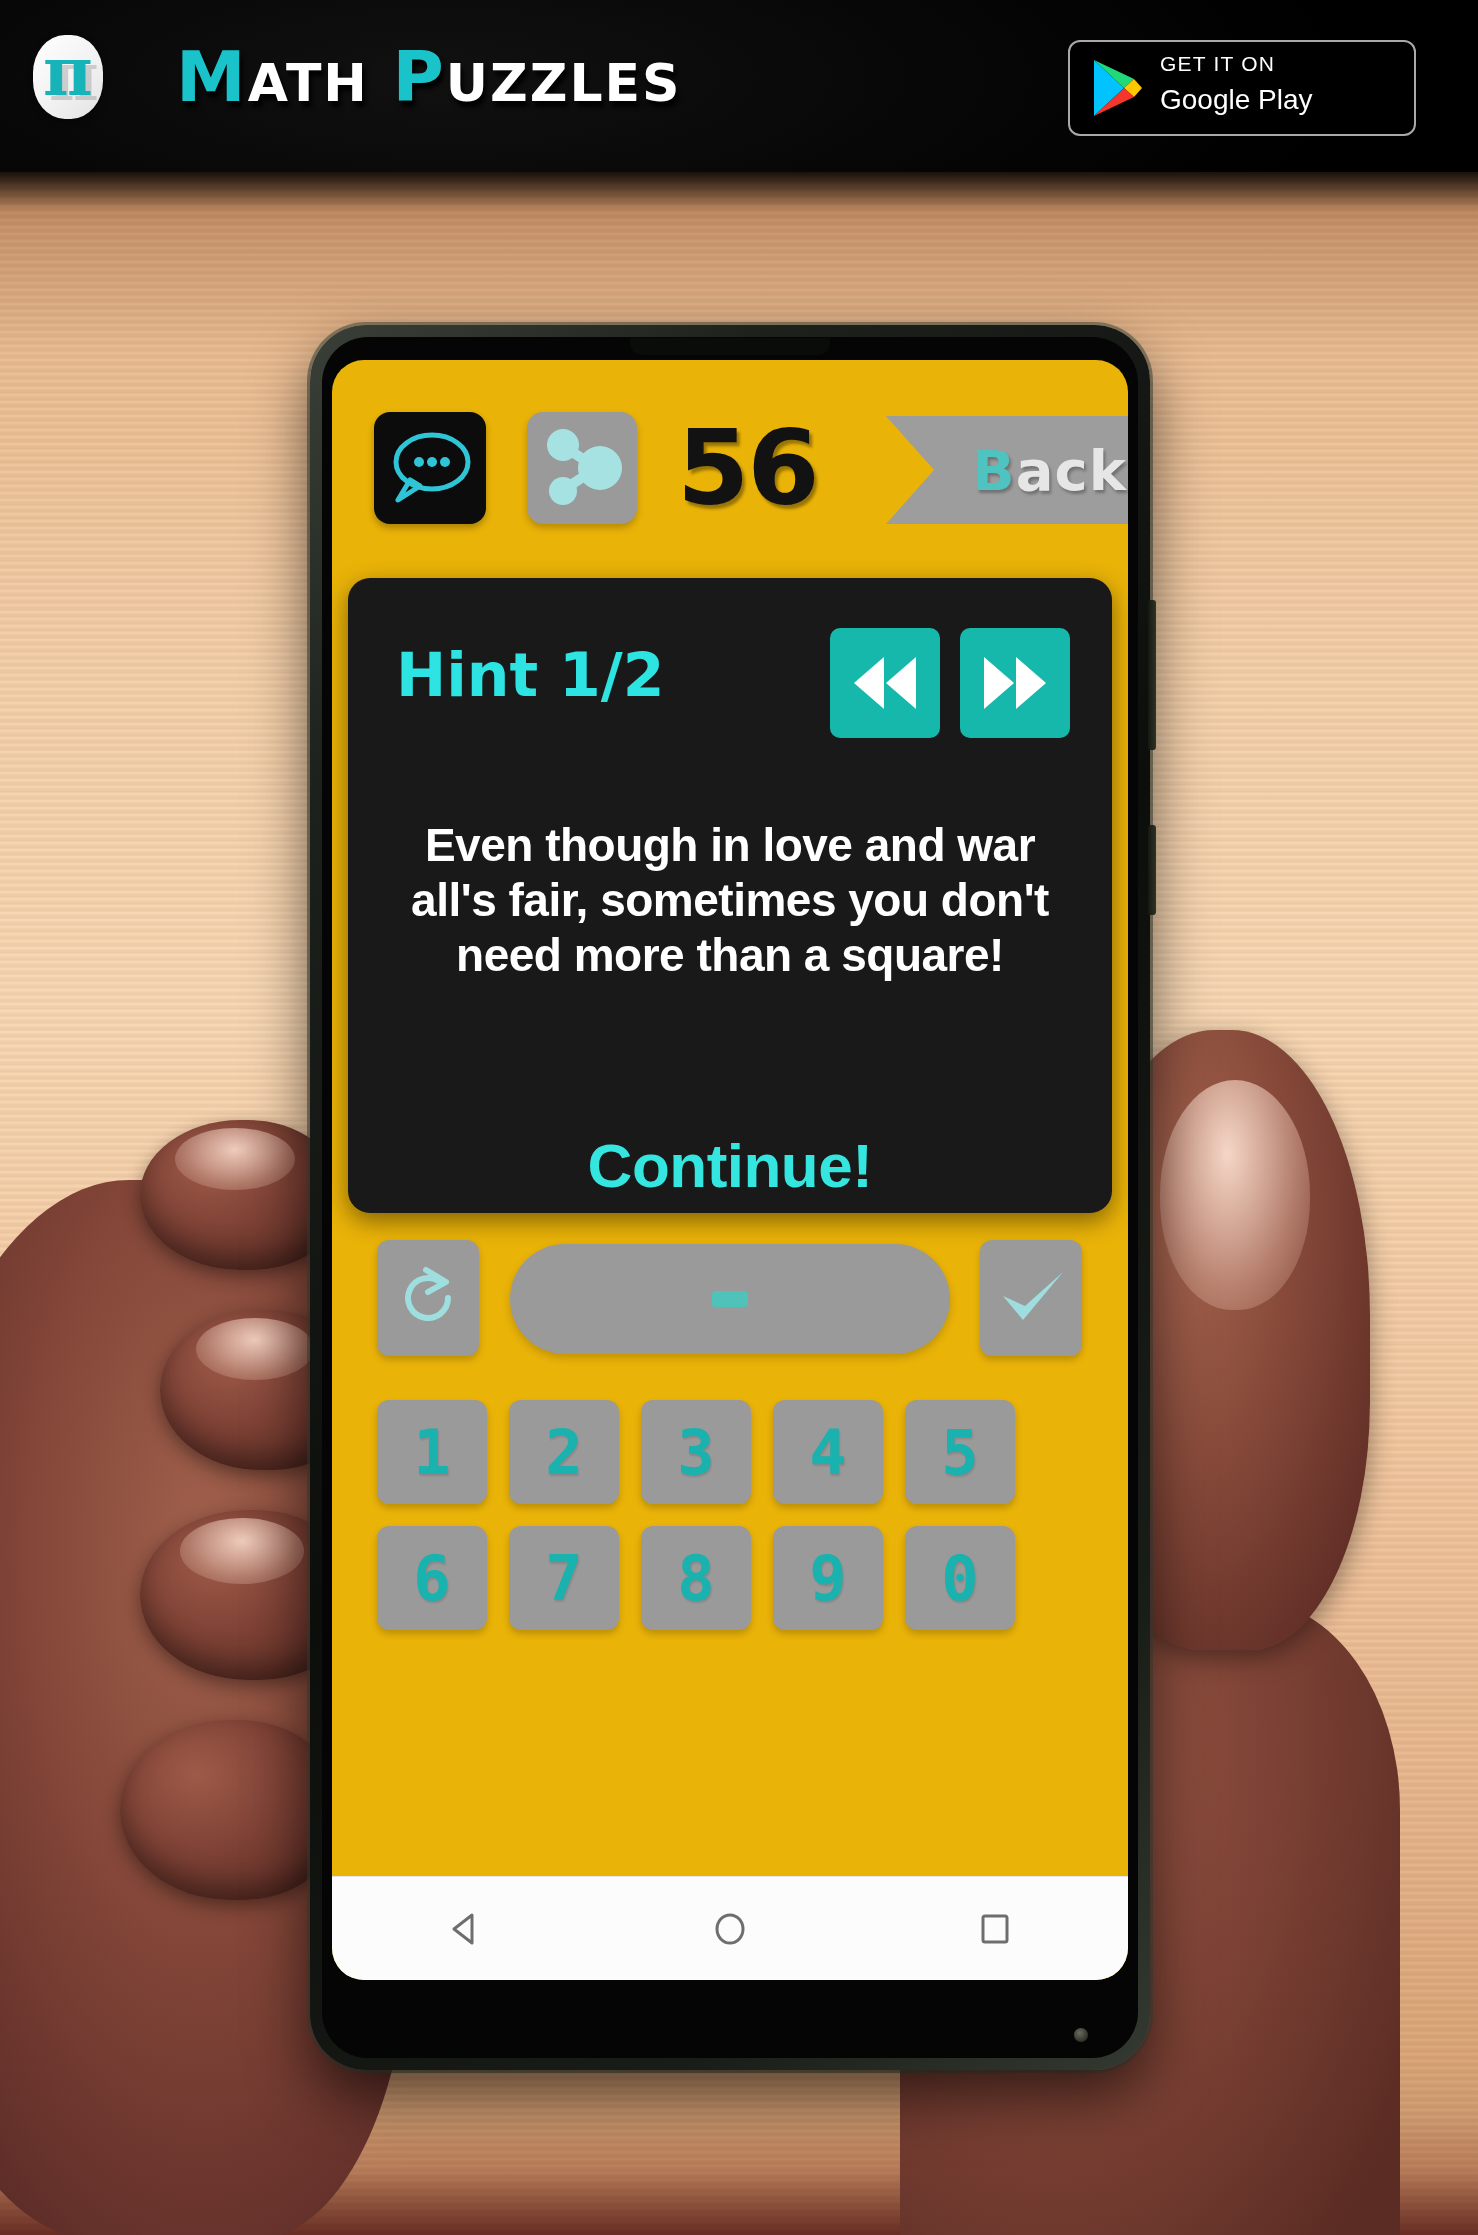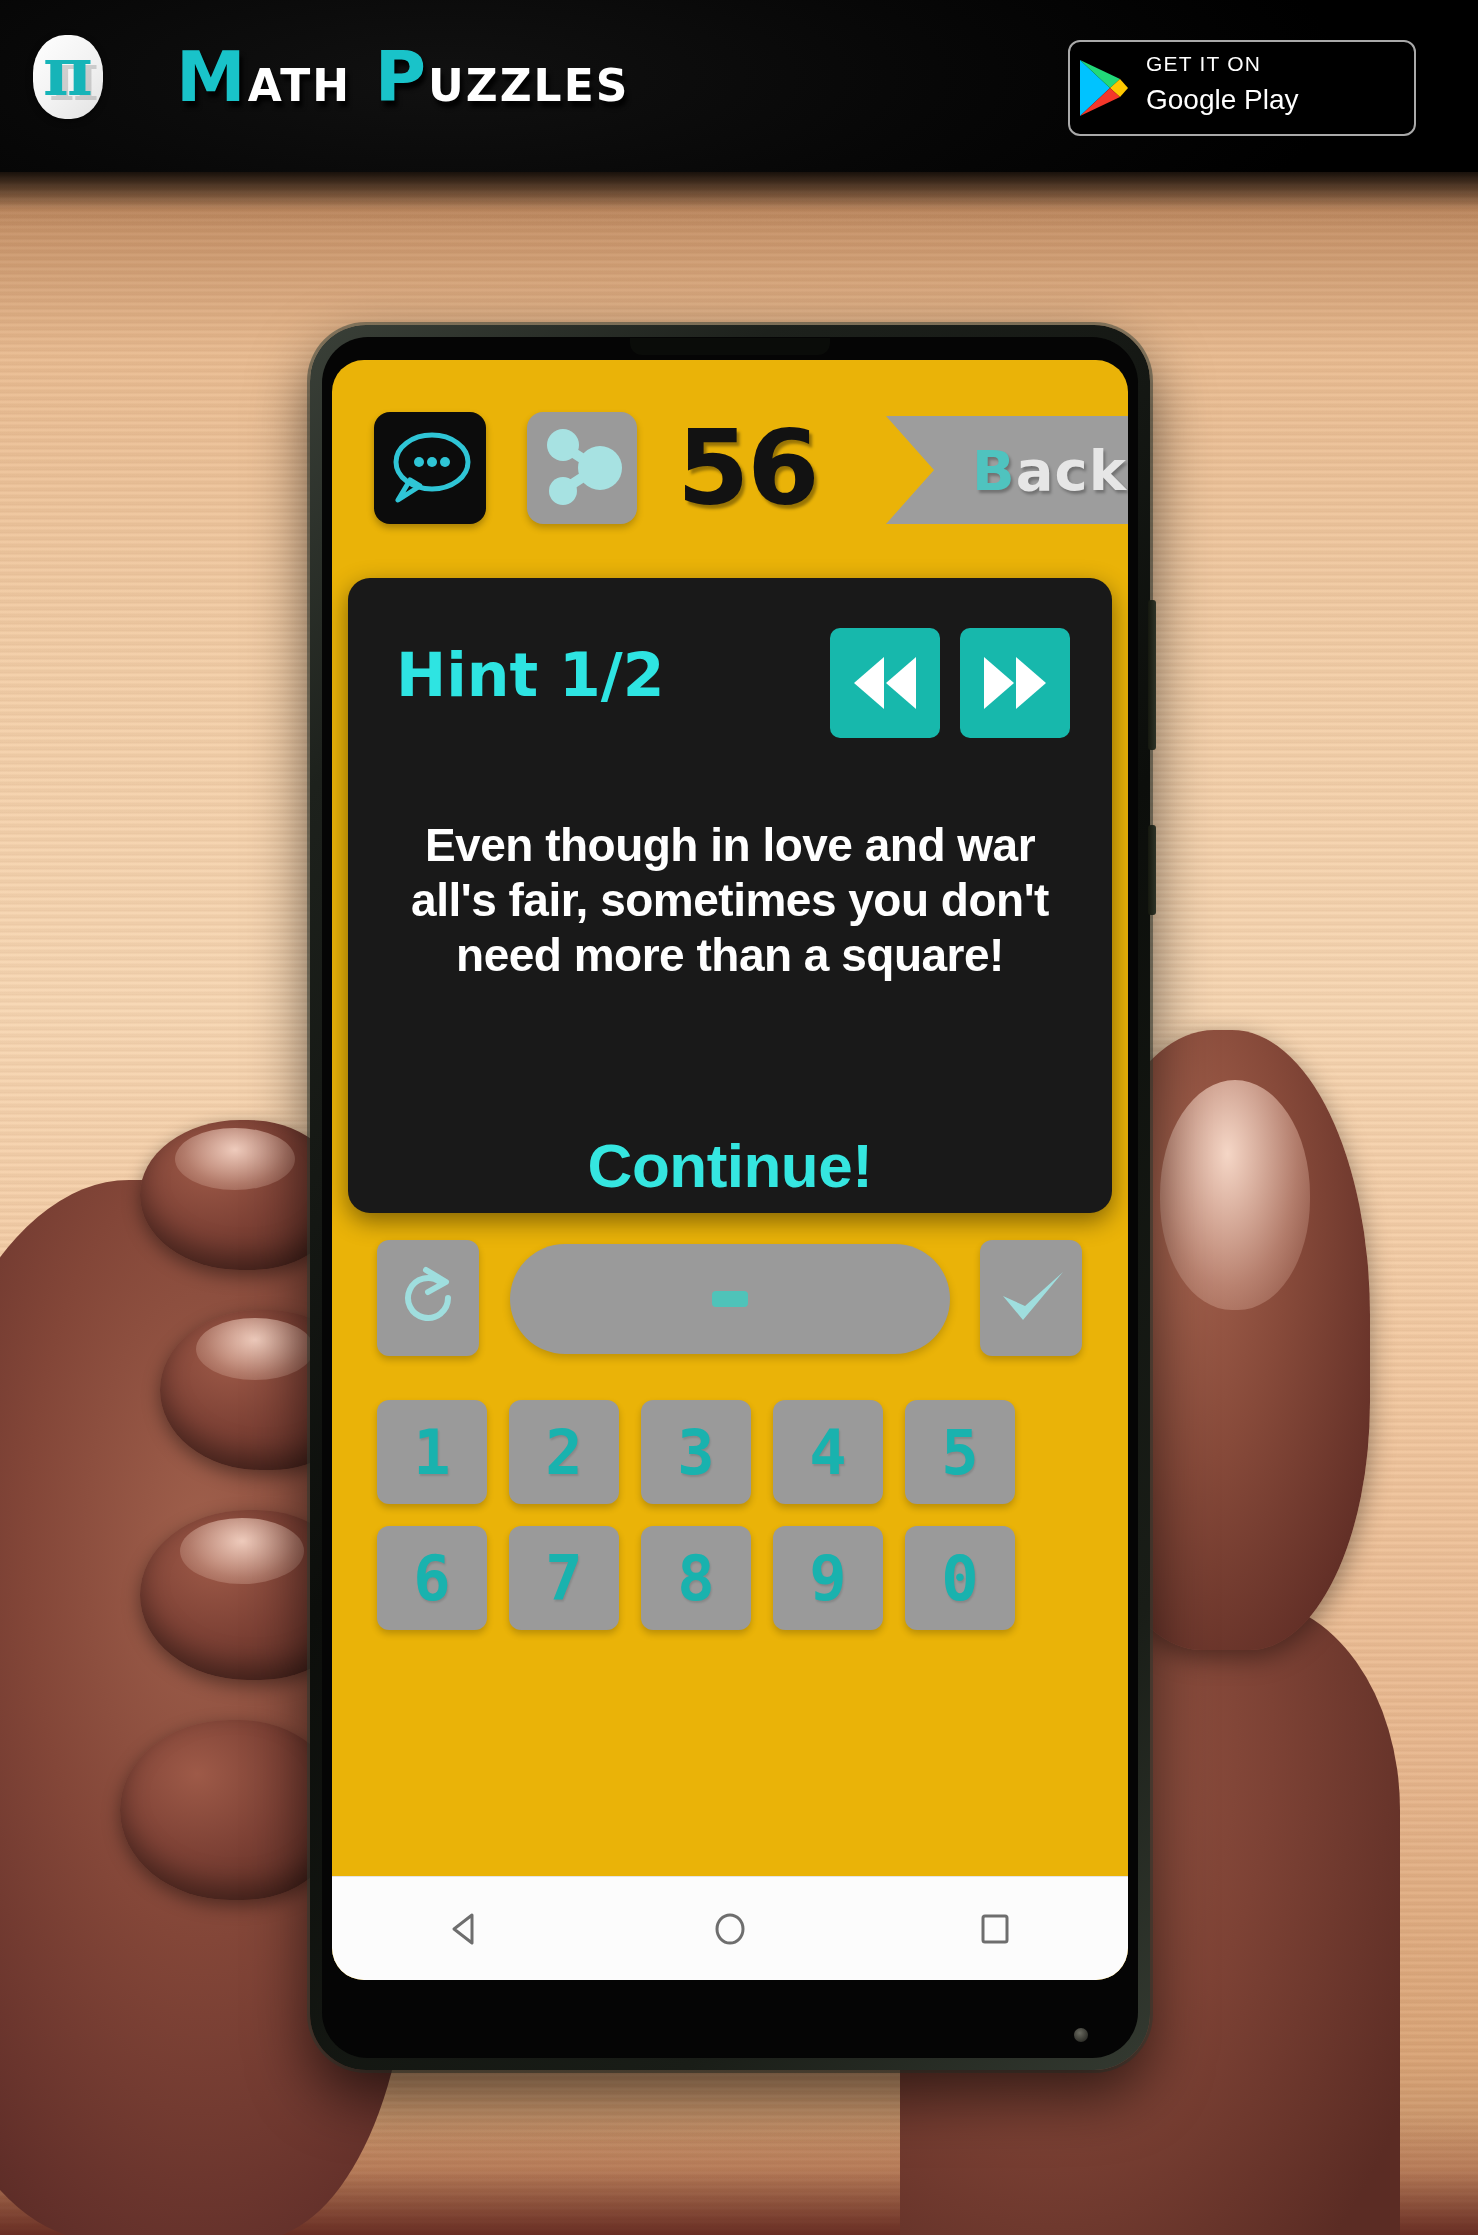--- a/index.html
+++ b/index.html
@@ -66,32 +66,32 @@
     font-family: "DejaVu Sans", sans-serif;
     font-size: 62px;
     font-weight: 700;
     letter-spacing: 2px;
     line-height: 78px;
     white-space: nowrap;
     color: #ffffff;
     text-shadow: 3px 6px 4px rgba(0,0,0,0.9);
   }
   #wordmark .cap { color: #19c3c9; font-size: 70px; }
-  #wordmark .sm { font-size: 44px; }
+  #wordmark .sm { font-size: 52px; }
 
   #gp-badge {
     position: absolute;
     right: 62px; top: 40px;
     width: 348px; height: 96px;
     background: #000;
     border: 2px solid #a9a9a9;
     border-radius: 12px;
     display: flex;
     align-items: center;
-    padding-left: 6px;
+    padding-left: 20px;
     gap: 16px;
   }
   #gp-badge .gp-texts { display: flex; flex-direction: column; justify-content: center; }
   #gp-badge .gp-top {
     color: #fff; font-size: 21px; letter-spacing: 1.2px;
     font-family: "Liberation Sans", sans-serif; line-height: 24px;
   }
   #gp-badge .gp-bot {
     color: #fff; font-size: 28px; line-height: 48px;
     font-family: "Liberation Sans", sans-serif;

